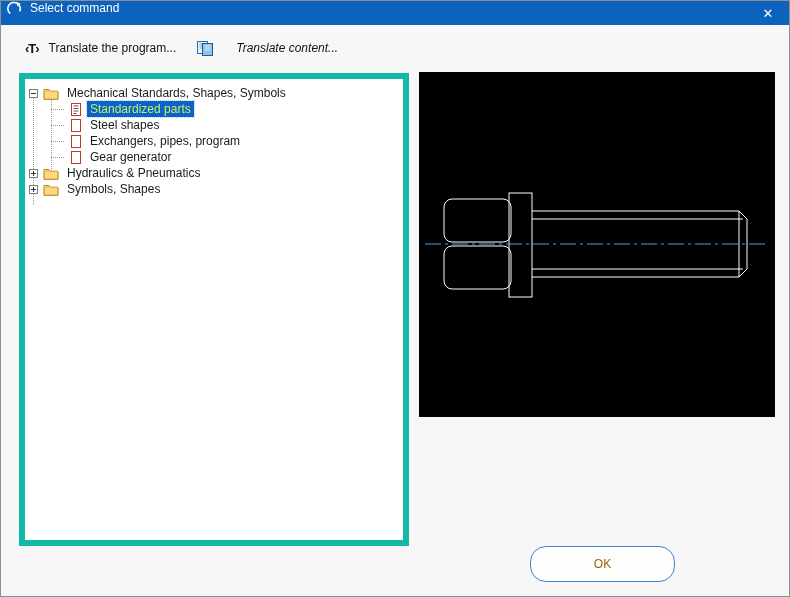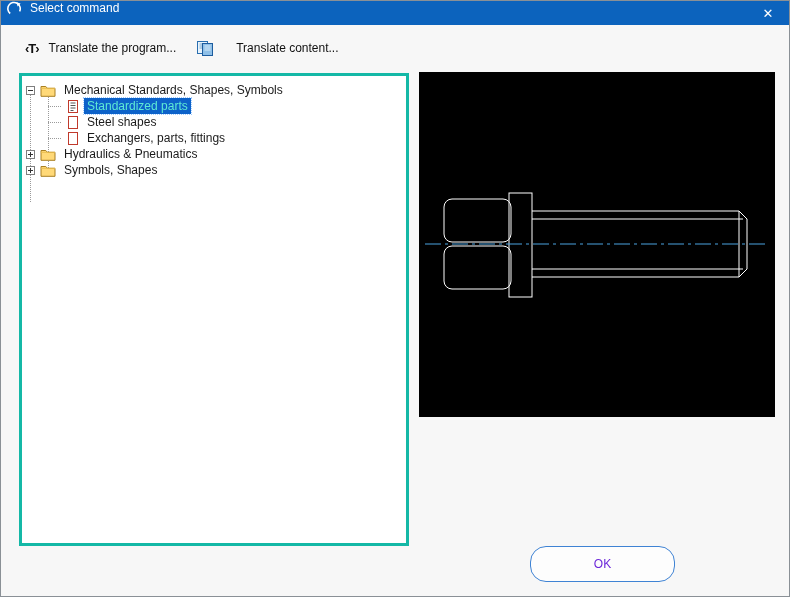--- a/index.html
+++ b/index.html
@@ -37,26 +37,26 @@
     display:flex; align-items:center;
   }
   .toolbtn {
     display:flex; align-items:center; background:transparent; border:0;
     font-family:"Liberation Sans", sans-serif; font-size:12px; color:#111;
     padding:4px 6px; cursor:default;
   }
   .toolbtn .tglyph {
     font-size:13px; font-weight:bold; margin-right:10px; letter-spacing:-1px;
   }
-  .toolbtn.second { margin-left:8px; }
+  .toolbtn.second { margin-left:8px;font-style:italic; }
   .toolbtn .pages-icon { width:18px; height:17px; margin-right:22px; display:inline-flex; }
   
   .tree {
     position:absolute; left:18px; top:72px; width:390px; height:473px;
-    background:#ffffff; border:3px solid #14b8a6;
+    background:#ffffff; border:6px solid #14b8a6;
     padding-top:6px; overflow:hidden;
   }
   .vline-root {
     position:absolute; left:8px; top:14px; height:112px;
     border-left:1px dotted #9a9a9a;
   }
   .vline-child {
     position:absolute; left:26px; top:16px; height:78px;
     border-left:1px dotted #9a9a9a;
   }
@@ -79,35 +79,35 @@
   }
   .exp.plus::after {
     content:""; position:absolute; top:1px; bottom:1px; left:3px;
     border-left:1px solid #333;
   }
   .indent-child { width:40px; flex:0 0 40px; }
   .ticon { display:inline-flex; margin-left:5px; z-index:1; }
   .ticon svg { display:block; }
   .tlabel { margin-left:5px; padding:1px 3px; }
   .tlabel.selected {
-    background:var(--selection,#0d62c9); color:#5eead4;
+    background:var(--selection,#0d62c9); color:#bef264;
     outline:1px dotted #9ecbff; outline-offset:0;
   }
   
   .preview {
     position:absolute; left:418px; top:71px; width:356px; height:345px;
     background:var(--preview_bg,#000);
   }
   .preview svg { display:block; width:100%; height:100%; }
   
   .ok-btn {
     position:absolute; left:529px; top:545px; width:145px; height:36px;
     background:#fdfdfd; border:1px solid var(--ok_border,#3f83d4);
     border-radius:16px; font-family:"Liberation Sans", sans-serif;
-    font-size:12px; color:#6d28d9; cursor:default;
+    font-size:12px; color:#a16207; cursor:default;
   }
 </style>
 </head>
 <body>
 
 <div class="dialog">
 
   <div class="titlebar">
     <span class="app-icon">
       <svg viewBox="0 0 16 16" width="16" height="16">
@@ -173,24 +173,33 @@
       <span class="tlabel">Steel shapes</span>
     </div>
 
     <div class="trow child">
       <span class="indent-child"></span>
       <span class="ticon">
         <svg viewBox="0 0 12 13" width="12" height="13">
           <rect x="1.5" y="0.5" width="9" height="12" fill="#ffffff" stroke="#c0392b"></rect>
         </svg>
       </span>
-      <span class="tlabel">Exchangers, parts, fittings</span>
-    </div>
-
-
+      <span class="tlabel">Exchangers, pipes, program</span>
+    </div>
+
+
+    <div class="trow child">
+      <span class="indent-child"></span>
+      <span class="ticon">
+        <svg viewBox="0 0 12 13" width="12" height="13">
+          <rect x="1.5" y="0.5" width="9" height="12" fill="#ffffff" stroke="#c0392b"></rect>
+        </svg>
+      </span>
+      <span class="tlabel">Gear generator</span>
+    </div>
 
     <div class="trow">
       <span class="exp plus"></span>
       <span class="ticon">
         <svg viewBox="0 0 16 13" width="16" height="13">
           <path d="M1 2.5 h4.8 l1.6 1.8 H15 v8 H1 z" fill="#ffd978" stroke="#a87f22"></path>
           <path d="M1 4.3 H15" stroke="#e9bc4e" fill="none"></path>
         </svg>
       </span>
       <span class="tlabel">Hydraulics &amp; Pneumatics</span>

